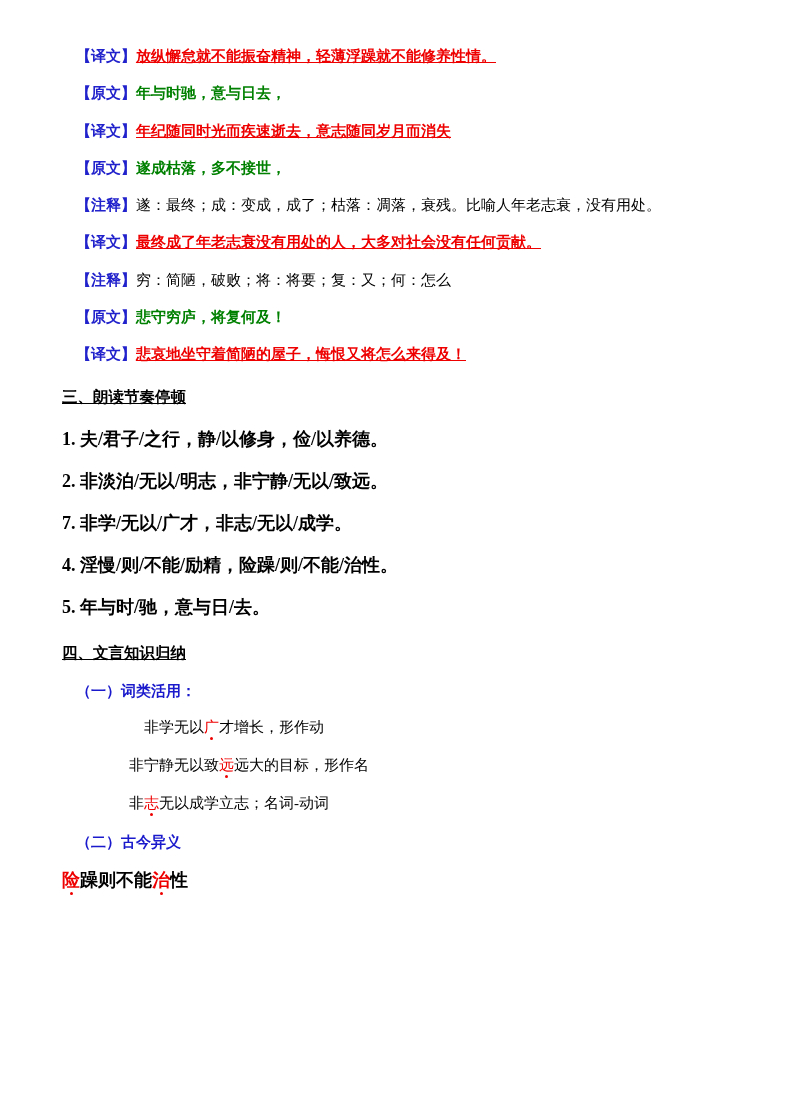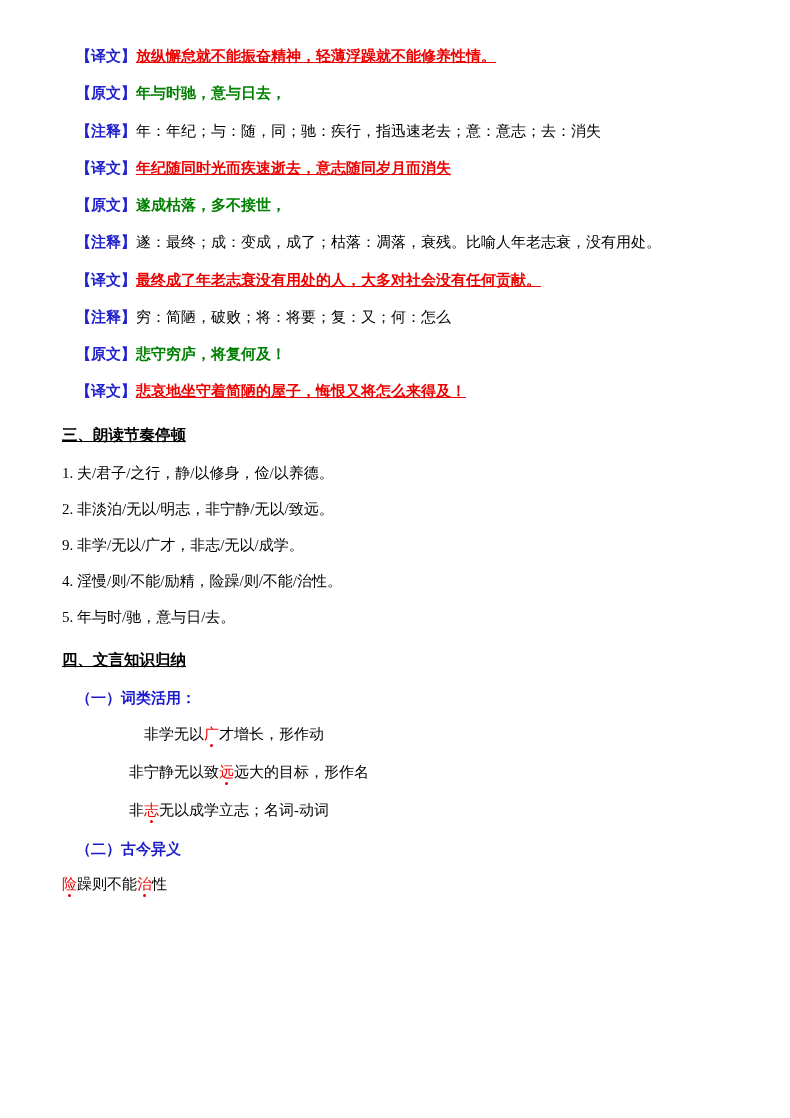--- a/index.html
+++ b/index.html
@@ -53,24 +53,25 @@
   }
   .subhead {
     font-size: 15px;
     font-weight: bold;
     color: #1a1acc;
     margin: 10px 0 6px 0;
     padding-left: 14px;
     line-height: 1.9;
   }
   .numline {
-    font-size: 15px;
+    font-size: 18px;
     line-height: 2.0;
     margin: 0 0 6px 0;
     color: #000;
+    font-weight: bold;
   }
   .gram-row {
     font-size: 15px;
     line-height: 2.0;
     margin: 0 0 8px 0;
     display: flex;
   }
   .gram-left {
     width: 172px;
     flex: 0 0 172px;
@@ -107,23 +108,20 @@
   <div>
 
     <p class="line hang">
       <span class="tag-blue">【译文】</span><span class="txt-red-u">放纵懈怠就不能振奋精神，轻薄浮躁就不能修养性情。</span>
     </p>
 
     <p class="line hang">
       <span class="tag-blue">【原文】</span><span class="txt-green">年与时驰，意与日去，</span>
     </p>
 
-    <p class="line hang">
-      <span class="tag-blue">【注释】</span><span class="txt-black">年：年纪；与：随，同；驰：疾行，指迅速老去；意：意志；去：消失</span>
-    </p>
 
     <p class="line hang">
       <span class="tag-blue">【译文】</span><span class="txt-red-u">年纪随同时光而疾速逝去，意志随同岁月而消失</span>
     </p>
 
     <p class="line hang">
       <span class="tag-blue">【原文】</span><span class="txt-green">遂成枯落，多不接世，</span>
     </p>
 
     <p class="line hang">
@@ -146,21 +144,21 @@
       <span class="tag-blue">【译文】</span><span class="txt-red-u">悲哀地坐守着简陋的屋子，悔恨又将怎么来得及！</span>
     </p>
 
   </div>
 
   <h2 class="heading">三、朗读节奏停顿</h2>
 
   <div>
     <p class="numline">1. 夫/君子/之行，静/以修身，俭/以养德。</p>
     <p class="numline">2. 非淡泊/无以/明志，非宁静/无以/致远。</p>
-    <p class="numline">9. 非学/无以/广才，非志/无以/成学。</p>
+    <p class="numline">7. 非学/无以/广才，非志/无以/成学。</p>
     <p class="numline">4. 淫慢/则/不能/励精，险躁/则/不能/治性。</p>
     <p class="numline">5. 年与时/驰，意与日/去。</p>
   </div>
 
   <h2 class="heading">四、文言知识归纳</h2>
 
   <h3 class="subhead">（一）词类活用：</h3>
 
   <div>
     <div class="gram-row">

